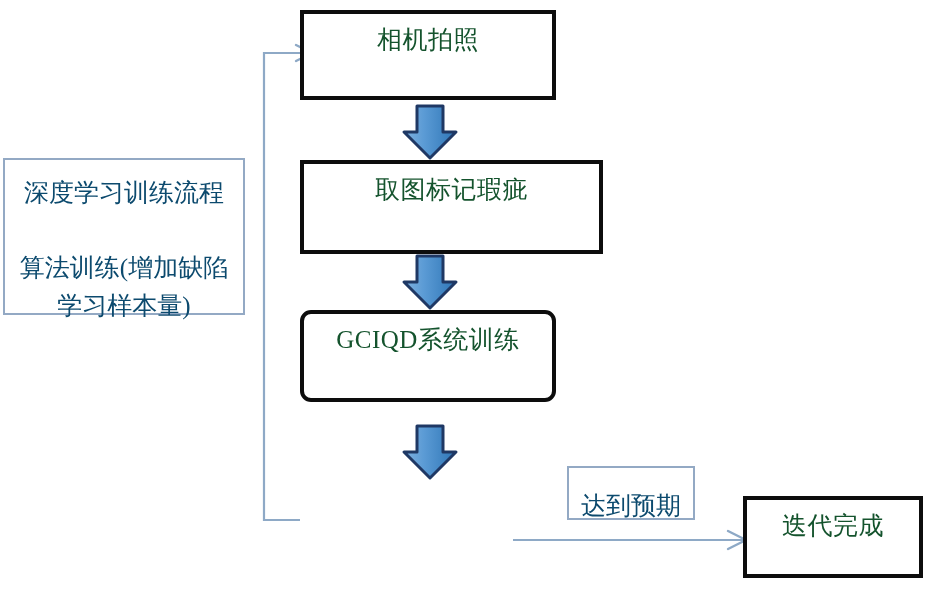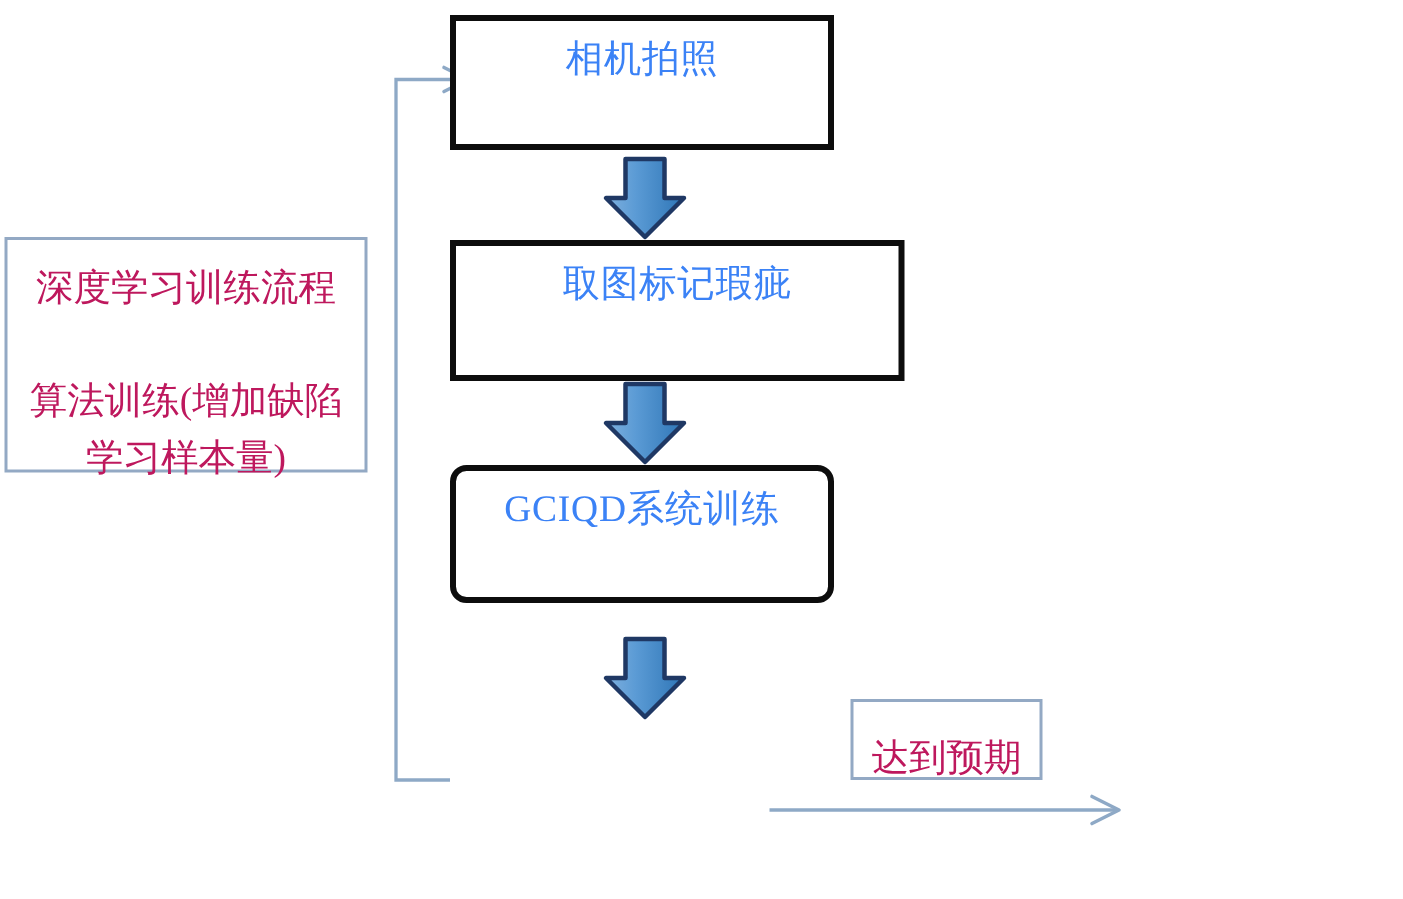--- a/index.html
+++ b/index.html
@@ -28,42 +28,42 @@
     justify-content: center;
     align-items: flex-start;
     text-align: center;
   }
   .node .node-text {
     display: block;
     width: 100%;
     padding-top: 9px;
     font-size: 25px;
     line-height: 1.32;
-    color: #3b82f6;
+    color: #14532d;
     letter-spacing: 0.5px;
     white-space: pre-line;
   }
 
   
   .note {
     position: absolute;
     box-sizing: border-box;
     background: #ffffff;
     border: 2px solid #93a9c4;
     display: flex;
     justify-content: center;
     align-items: flex-start;
     text-align: center;
   }
   .note .note-text {
     display: block;
     width: 100%;
     font-size: 25px;
     line-height: 1.5;
-    color: #be185d;
+    color: #0c4a6e;
     white-space: pre-line;
   }
   #note-training .note-text { padding-top: 14px; }
   #note-expected .note-text { padding-top: 19px; }
 
   
   #arrow-layer {
     position: absolute;
     left: 0;
     top: 0;
@@ -115,20 +115,23 @@
 
   <div class="node" id="node-mark" style="left:300px; top:160px; width:303px; height:94px;">
     <span class="node-text">取图标记瑕疵</span>
   </div>
 
   <div class="node" id="node-train" style="left:300px; top:310px; width:256px; height:92px;border-radius:11px;">
     <span class="node-text">GCIQD系统训练</span>
   </div>
 
 
+  <div class="node" id="node-done" style="left:743px; top:496px; width:180px; height:82px;">
+    <span class="node-text">迭代完成</span>
+  </div>
 
   <div class="note" id="note-training" style="left:3px; top:158px; width:242px; height:157px;">
     <span class="note-text">深度学习训练流程
 
 算法训练(增加缺陷
 学习样本量)</span>
   </div>
 
   <div class="note" id="note-expected" style="left:567px; top:466px; width:128px; height:54px;">
     <span class="note-text">达到预期</span>

